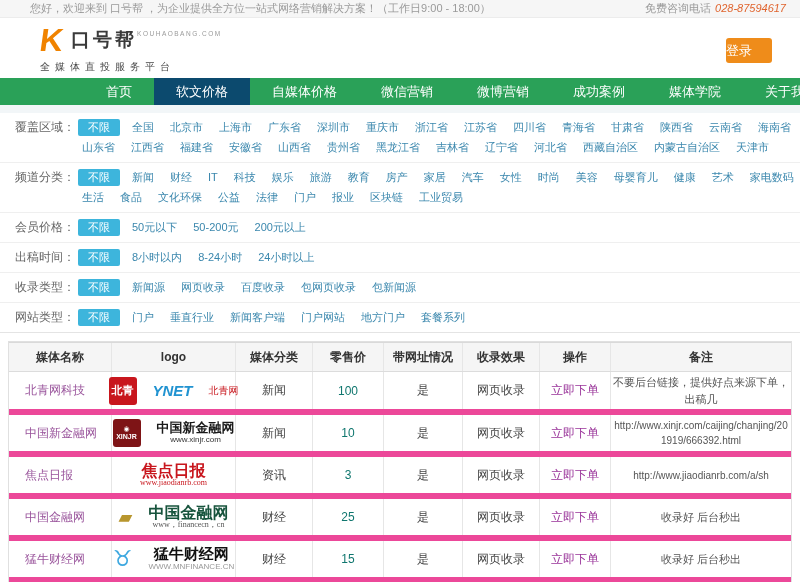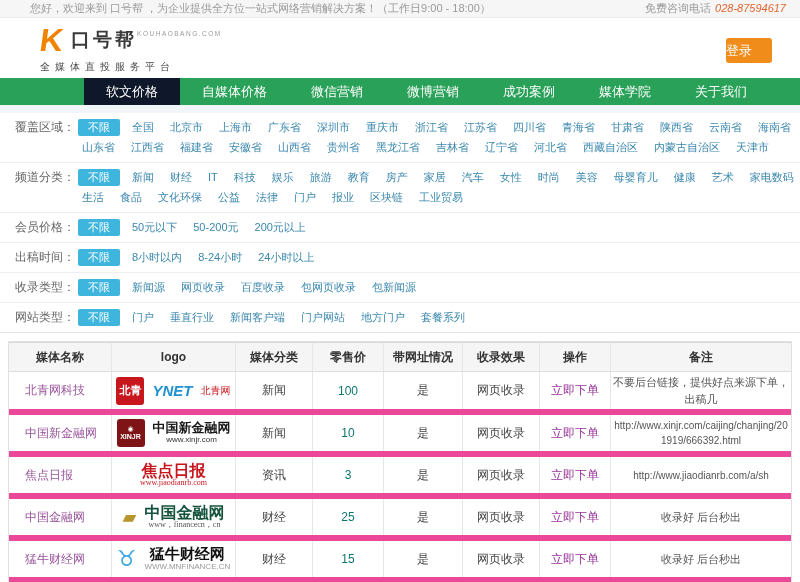--- a/index.html
+++ b/index.html
@@ -23,21 +23,21 @@
   .logo-domain{font-size:6.5px;color:#9a9a9a;letter-spacing:1.5px;}
   .logo-tagline{font-size:10px;color:#4a4a4a;letter-spacing:5px;margin-top:4px;}
   .login-btn{position:absolute;right:28px;top:20px;width:46px;height:25px;
     background:#ef8c1a;color:#fff;border:none;border-radius:3px;font-size:13px;
     cursor:pointer;line-height:25px;text-align:left;}
 
   
   .nav{height:27px;background:#2aa158;display:flex;padding-left:84px;}
   .nav-item{color:#fff;font-size:13px;line-height:27px;padding:0 22px;cursor:pointer;
     text-decoration:none;white-space:nowrap;}
-  .nav-item.active{background:#0f172a;}
+  .nav-item.active{background:#0c4a6e;}
   .nav-spacer{height:8px;background:#f2f6f8;}
 
   
   .filters{background:#fff;border-bottom:1px solid #e4e4e4;width:920px;}
   .filter-row{display:flex;padding:6px 0;border-bottom:1px solid #efefef;}
   .filter-row:last-child{border-bottom:none;}
   .filter-label{width:78px;padding-left:15px;font-size:12px;color:#666;
     line-height:17px;flex-shrink:0;}
   .filter-lines{flex:1;}
   .filter-line{display:flex;flex-wrap:nowrap;margin-bottom:3px;}
@@ -57,21 +57,21 @@
   .th{font-size:12px;font-weight:bold;color:#333;}
   .td{font-size:12px;color:#444;}
   .td.name{justify-content:flex-start;padding-left:16px;text-align:left;}
   .media-link{color:#99539b;text-decoration:none;cursor:pointer;}
   .price{color:#0f766e;}
   .order-btn{color:#993399;text-decoration:none;cursor:pointer;}
   .remark{font-size:11px;color:#555;line-height:1.5;word-break:break-all;}
   .remark.url{font-size:10px;}
 
   
-  .logo-wrap{display:flex;align-items:center;justify-content:center;gap:8px;}
+  .logo-wrap{display:flex;align-items:center;justify-content:center;gap:16px;}
   .logo-box{display:inline-flex;align-items:center;justify-content:center;
     width:28px;height:28px;border-radius:3px;white-space:pre-line;line-height:1.1;
     font-weight:bold;flex-shrink:0;text-align:center;}
   .logo-glyph{line-height:1;flex-shrink:0;}
   .logo-text{line-height:1;white-space:nowrap;}
   .logo-stack{display:inline-flex;flex-direction:column;line-height:1.1;}
   .logo-stack .main{white-space:nowrap;}
   .logo-stack .sub{font-size:8px;white-space:nowrap;}
   .serif{font-family:"Liberation Serif","DejaVu Serif",serif;}
 </style>
@@ -93,20 +93,21 @@
         <span class="logo-brand">口号帮</span>
         <span class="logo-domain">KOUHAOBANG.COM</span>
       </span>
     </div>
     <span class="logo-tagline">全媒体直投服务平台</span>
   </div>
   <button class="login-btn">登录</button>
 </div>
 
 <nav class="nav">
+    <a class="nav-item">首页</a>
     <a class="nav-item active">软文价格</a>
     <a class="nav-item">自媒体价格</a>
     <a class="nav-item">微信营销</a>
     <a class="nav-item">微博营销</a>
     <a class="nav-item">成功案例</a>
     <a class="nav-item">媒体学院</a>
     <a class="nav-item">关于我们</a>
   </nav>
 <div class="nav-spacer"></div>
 

